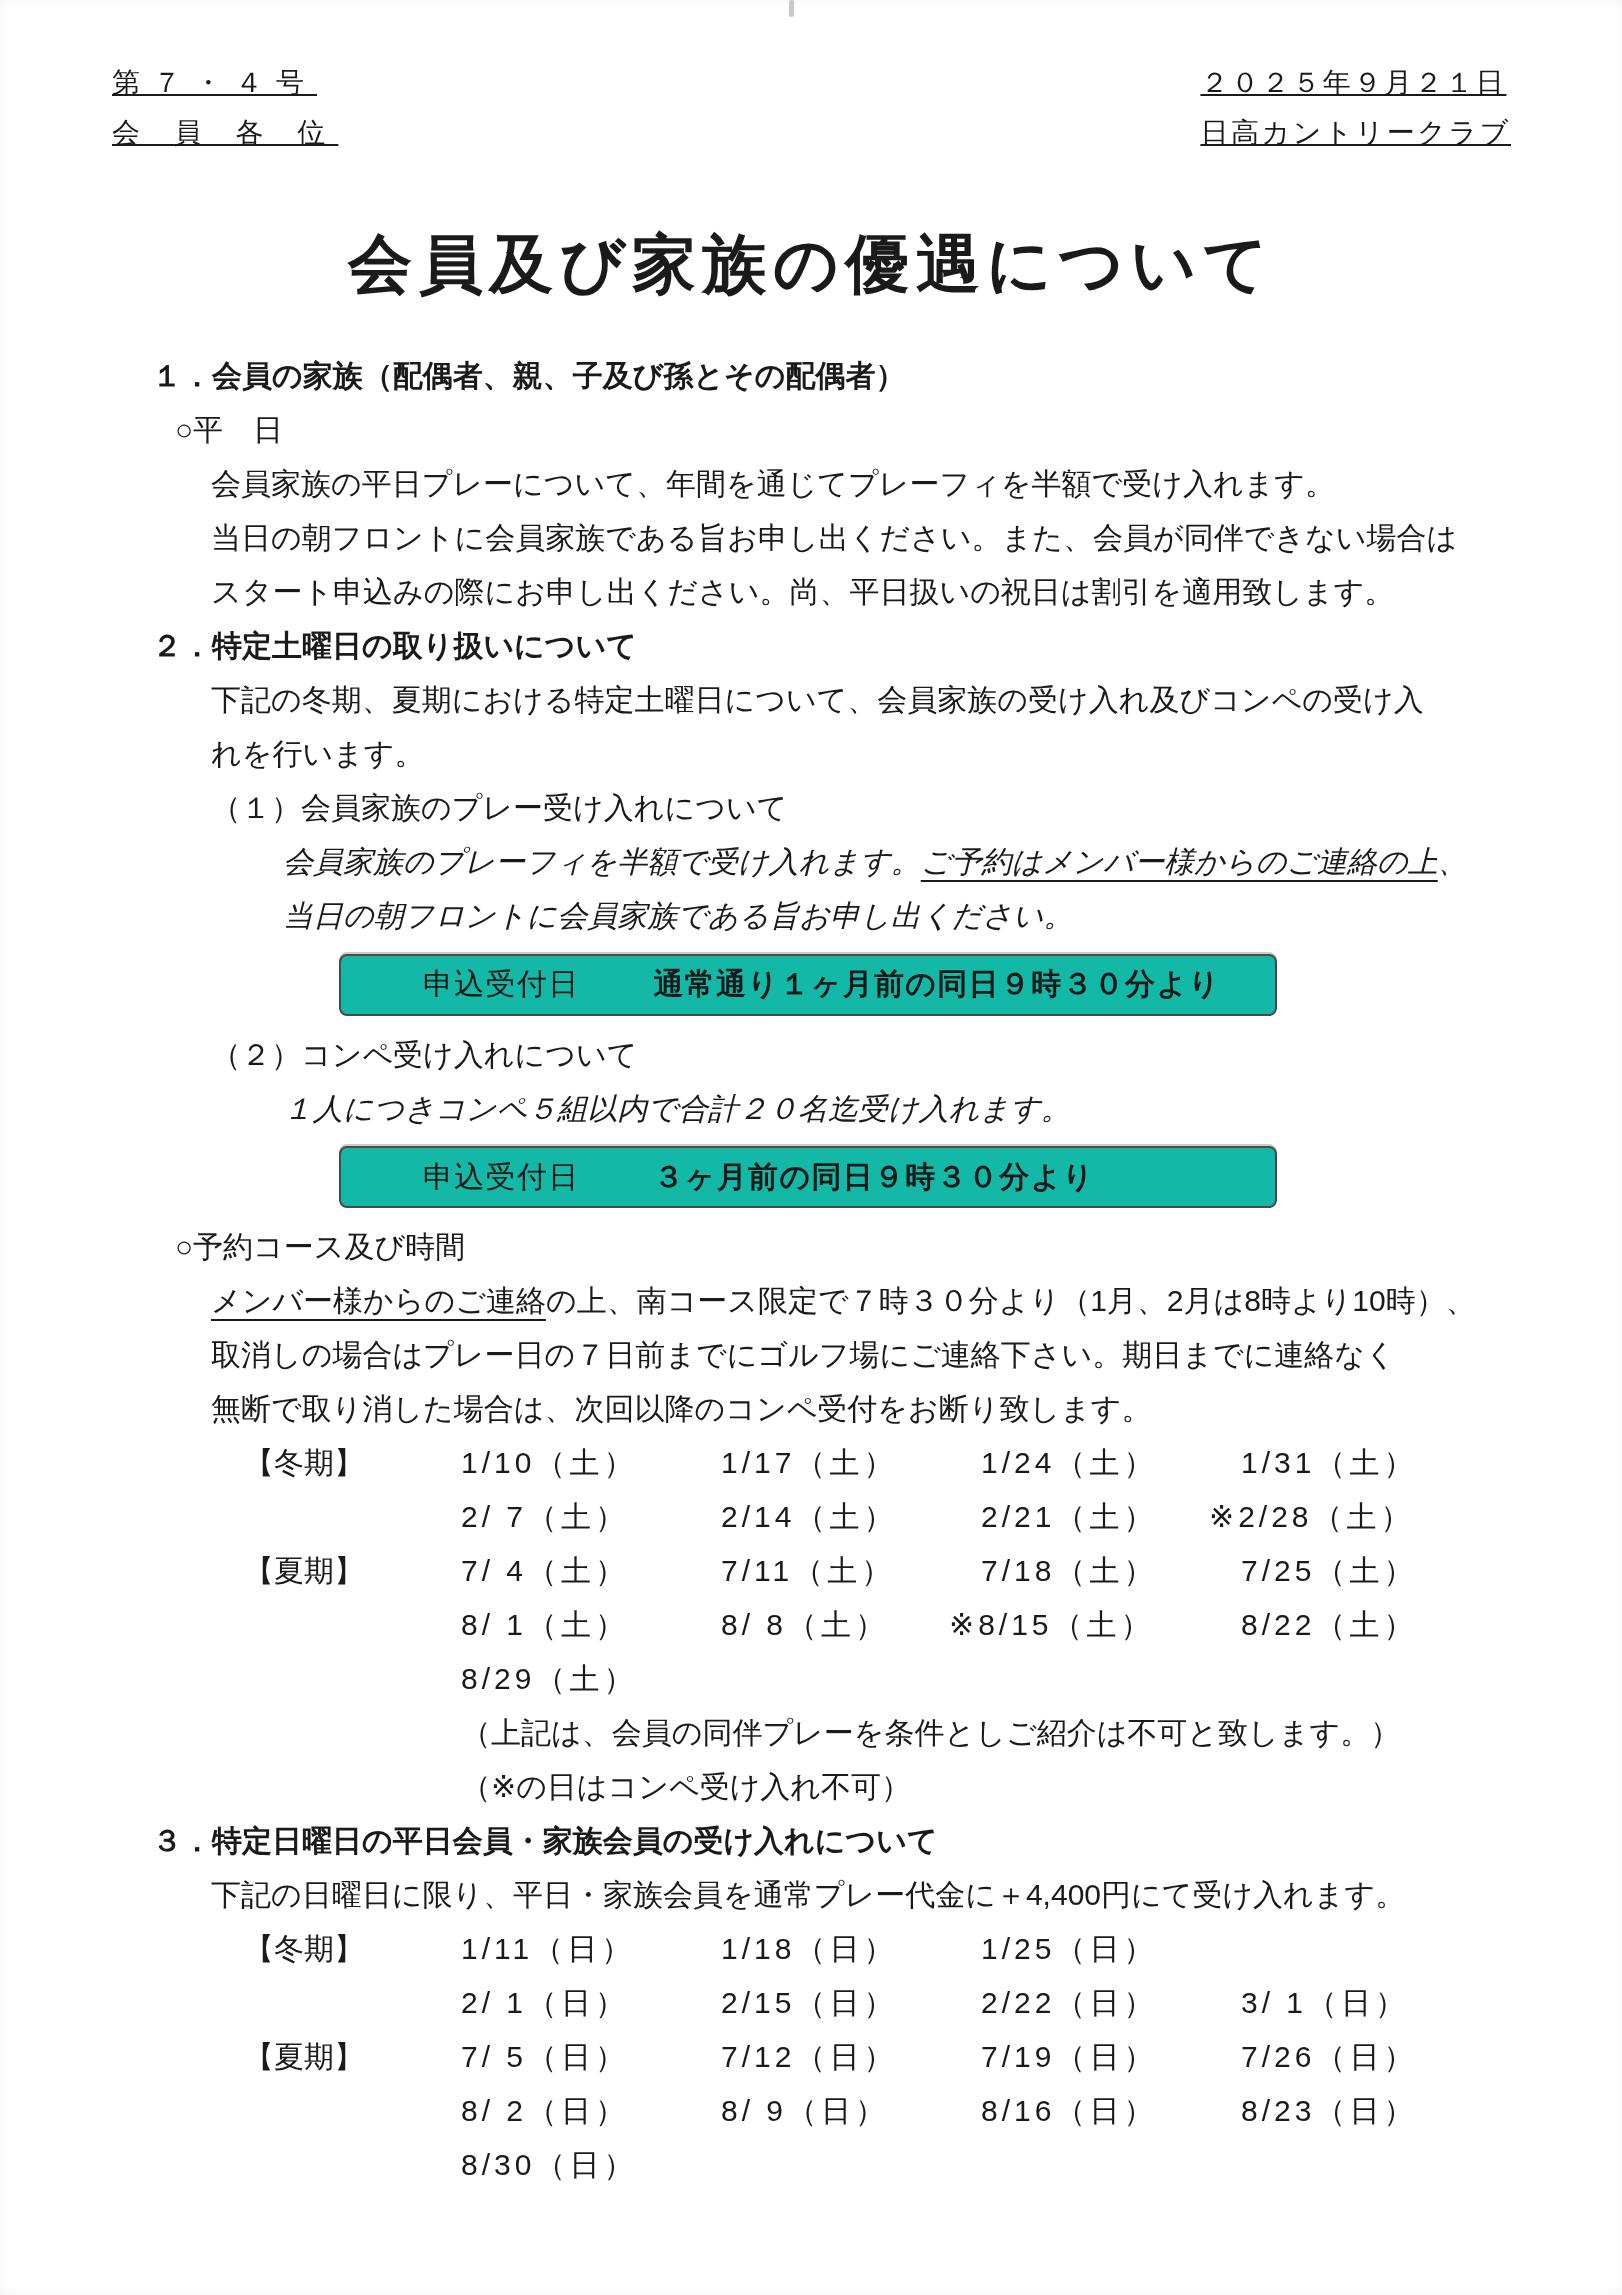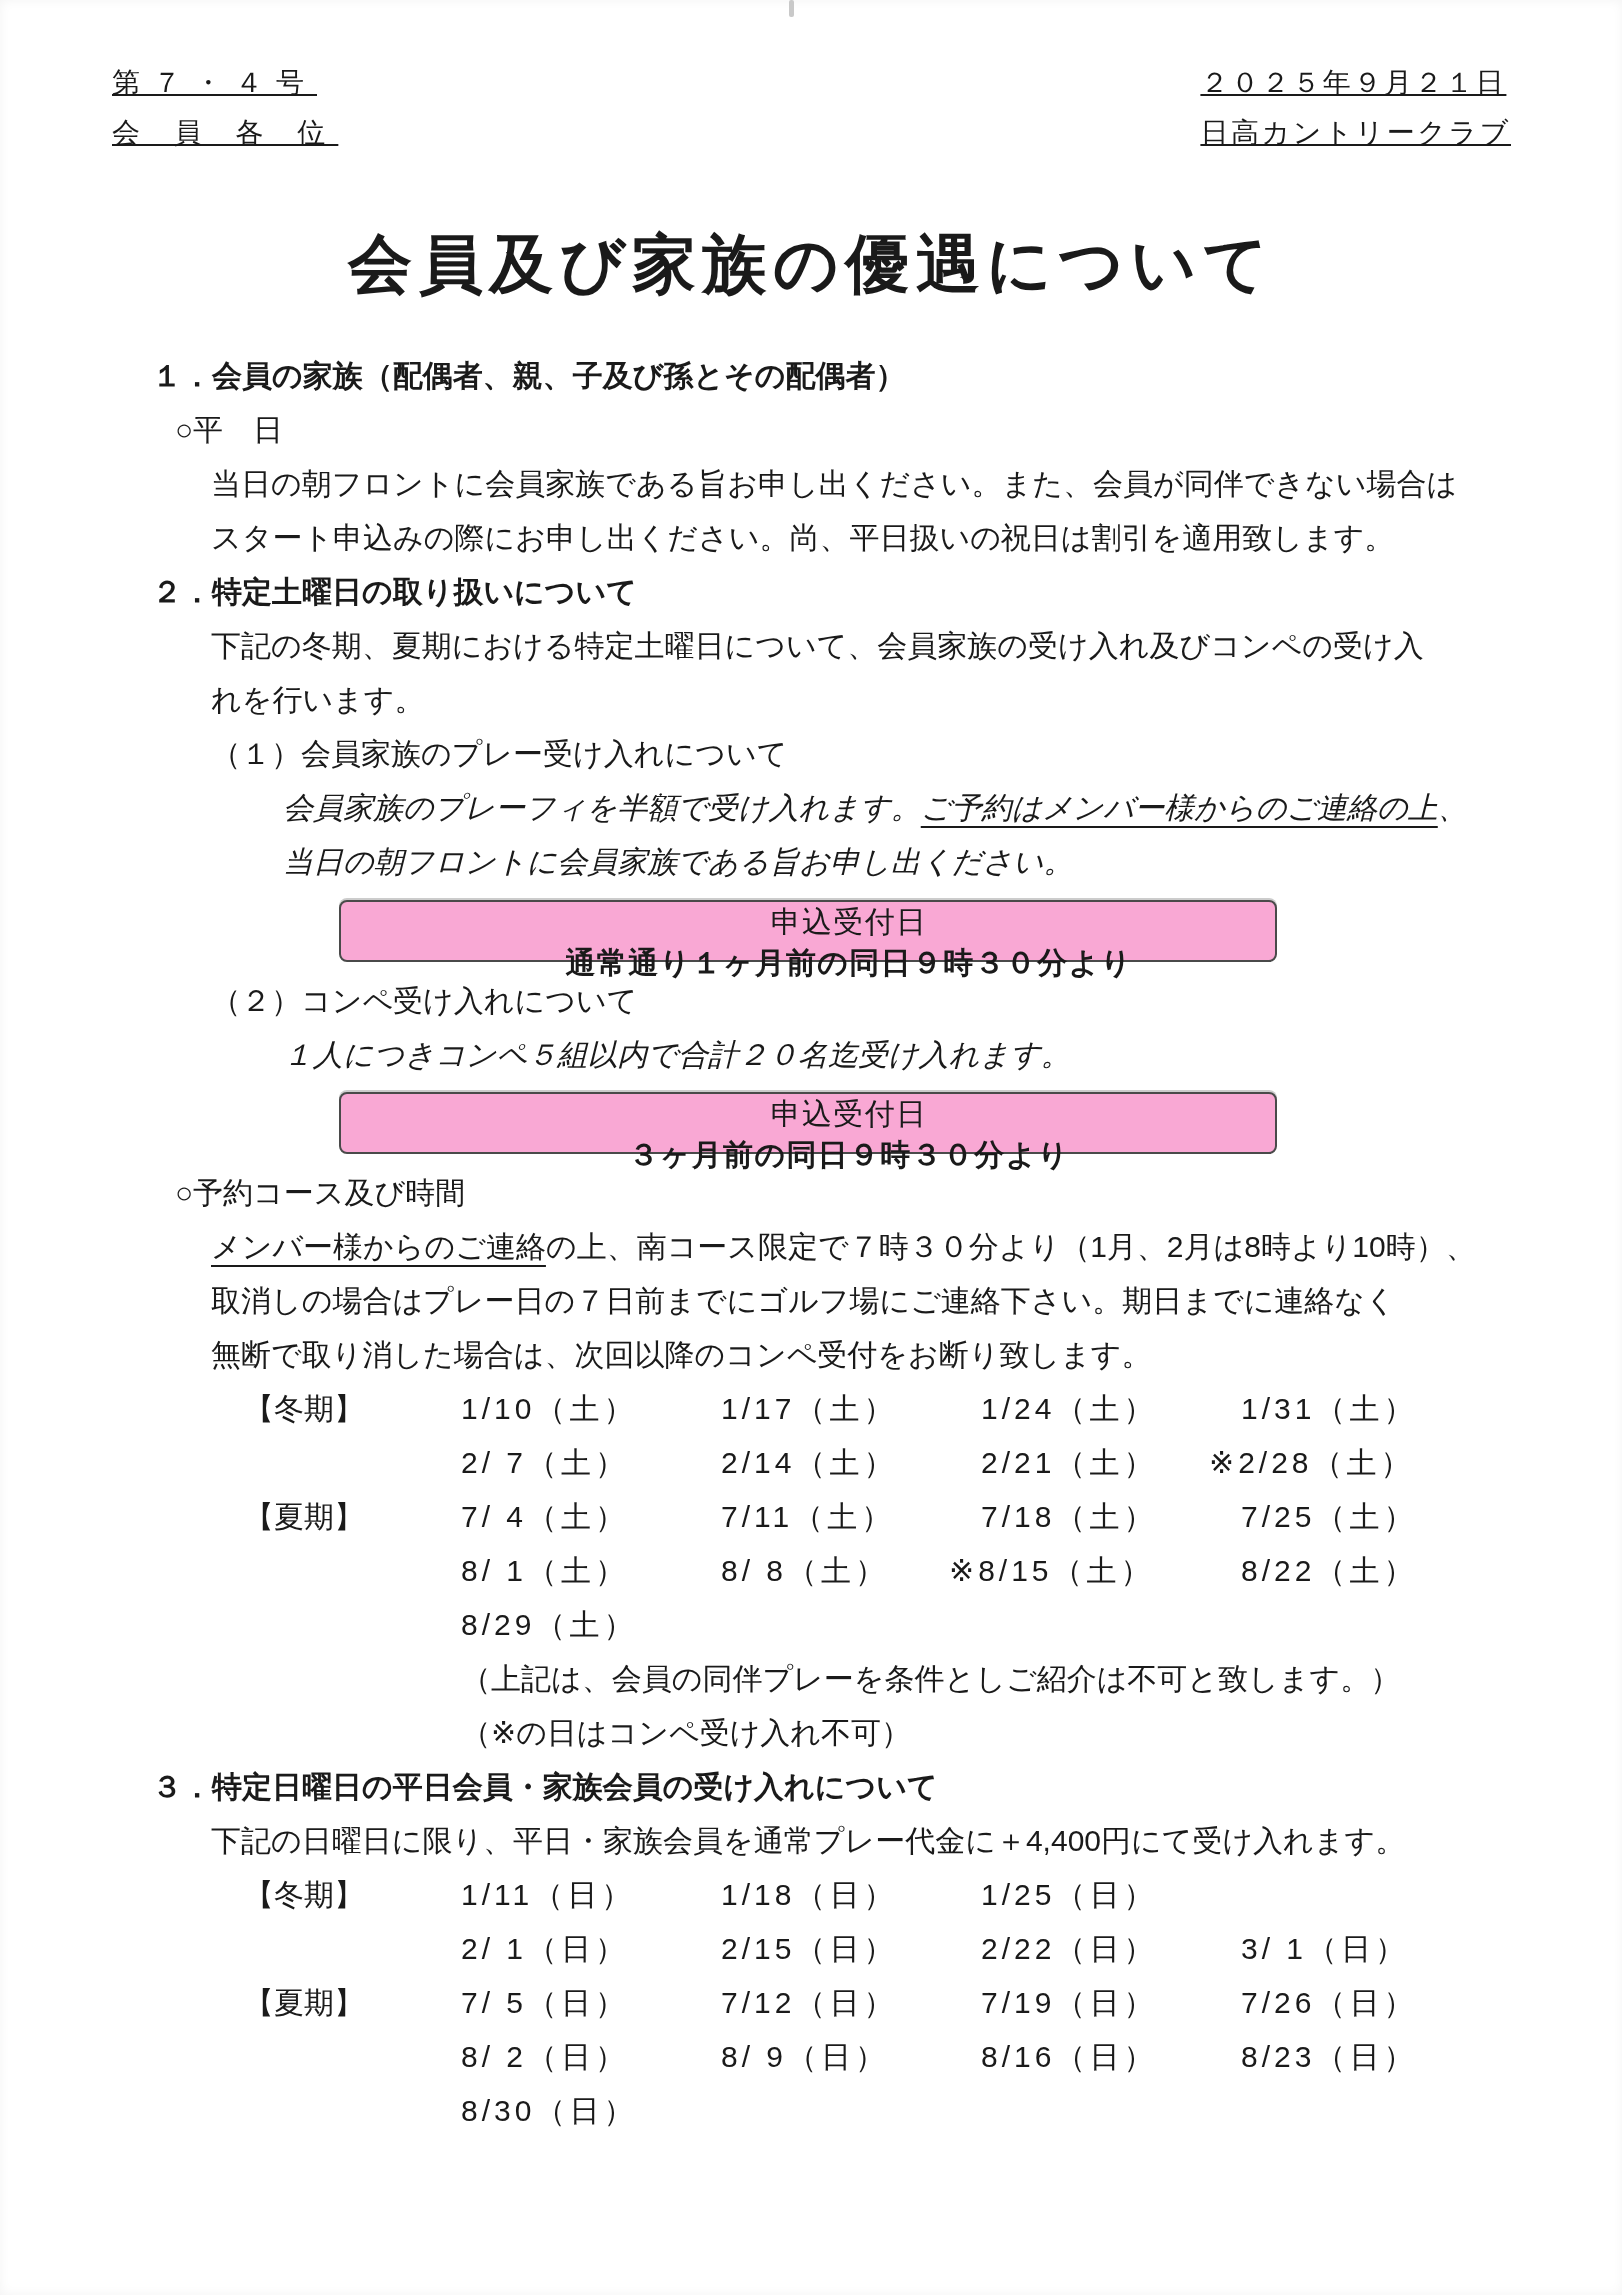--- a/index.html
+++ b/index.html
@@ -69,22 +69,21 @@
     box-sizing: border-box;
     margin: 10.5px 0 12px 227px;
     width: 938px;
     height: 62px;
     border: 2px solid #4a4a4a;
     border-radius: 8px;
     display: flex;
     align-items: center;
     padding-left: 82px;
     box-shadow: 0 -2px 0 0 #cccccc;
-    background: #f9a8d4;
-    flex-direction: column;
+    background: #14b8a6;
   }
   .box-label { font-size: 30px; letter-spacing: 1.3px; }
   .box-gap   { display: inline-block; width: 74px; }
   .box-value { font-size: 30px; letter-spacing: 1.3px; font-weight: bold; }
   .trow {
     display: flex;
     padding-left: 132px;
     font-size: 30px;
     line-height: 54px;
   }
@@ -107,20 +106,21 @@
     <div class="hdr-right">
       <div>２０２５年９月２１日</div>
       <div>日高カントリークラブ</div>
     </div>
   </header>
 
   <h1 class="title">会員及び家族の優遇について</h1>
 
   <div class="line h-num">１．会員の家族（配偶者、親、子及び孫とその配偶者）</div>
   <div class="line bullet">○平　日</div>
+  <p class="line body-1">会員家族の平日プレーについて、年間を通じてプレーフィを半額で受け入れます。</p>
   <p class="line body-1">当日の朝フロントに会員家族である旨お申し出ください。また、会員が同伴できない場合は</p>
   <p class="line body-1">スタート申込みの際にお申し出ください。尚、平日扱いの祝日は割引を適用致します。</p>
 
   <div class="line h-num">２．特定土曜日の取り扱いについて</div>
   <p class="line body-1">下記の冬期、夏期における特定土曜日について、会員家族の受け入れ及びコンペの受け入</p>
   <p class="line body-1">れを行います。</p>
 
   <div class="line sub-h">（１）会員家族のプレー受け入れについて</div>
   <p class="line body-2"><span>会員家族のプレーフィを半額で受け入れます。</span><span class="u">ご予約はメンバー様からのご連絡の上</span><span>、</span></p>
   <p class="line body-2">当日の朝フロントに会員家族である旨お申し出ください。</p>

